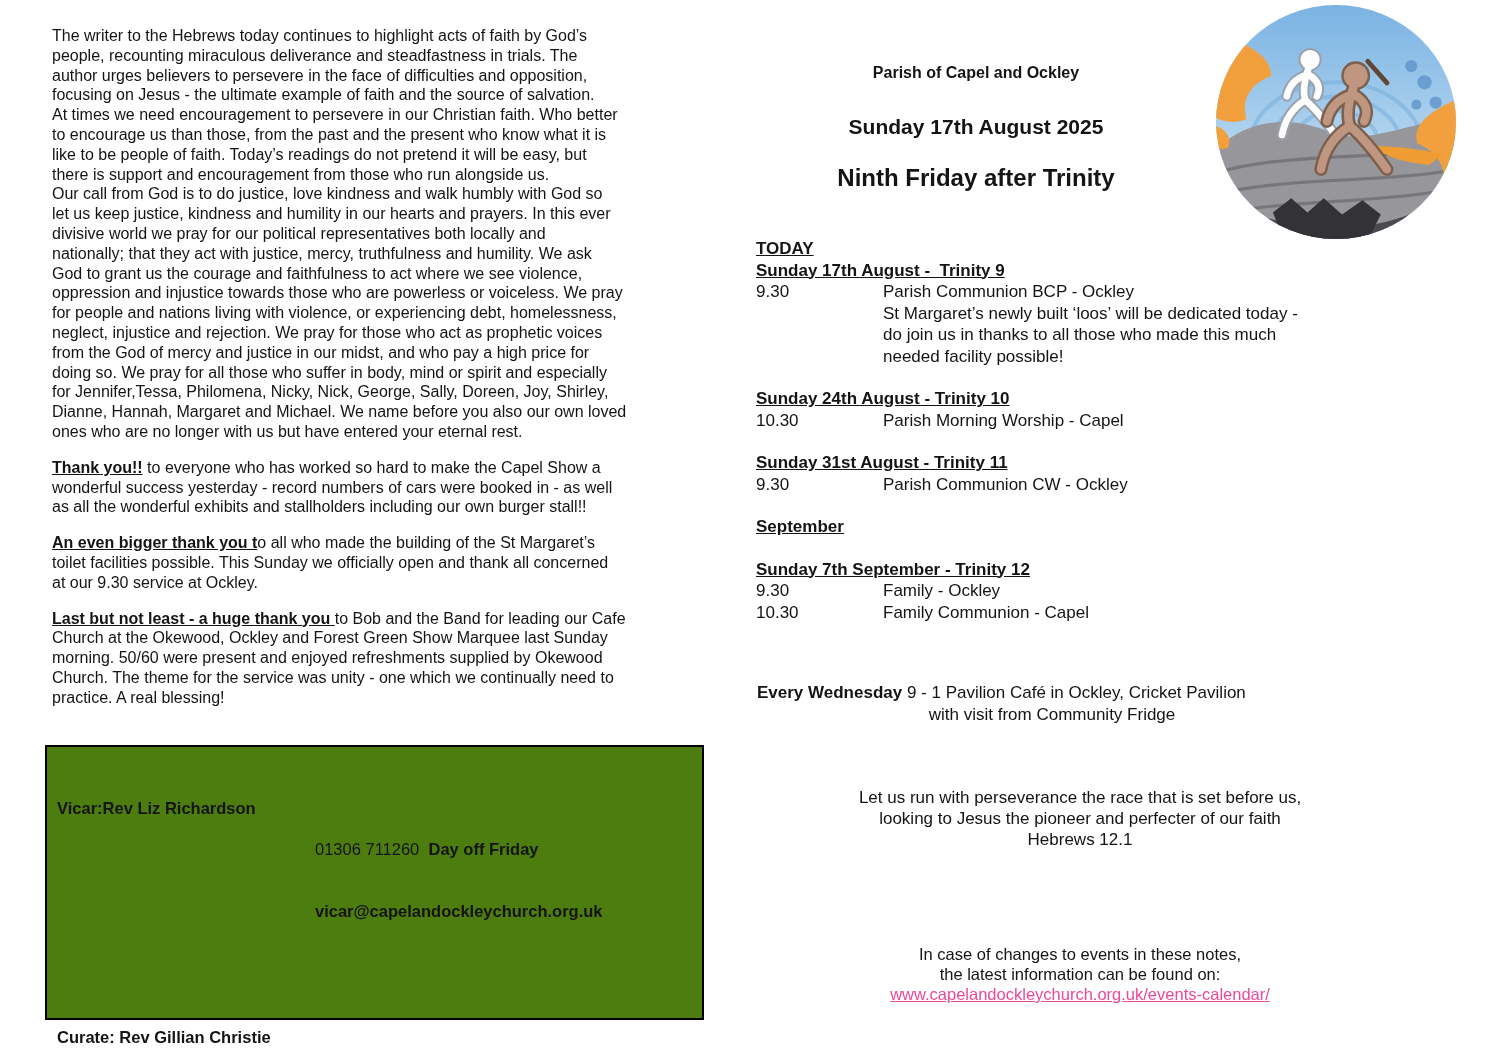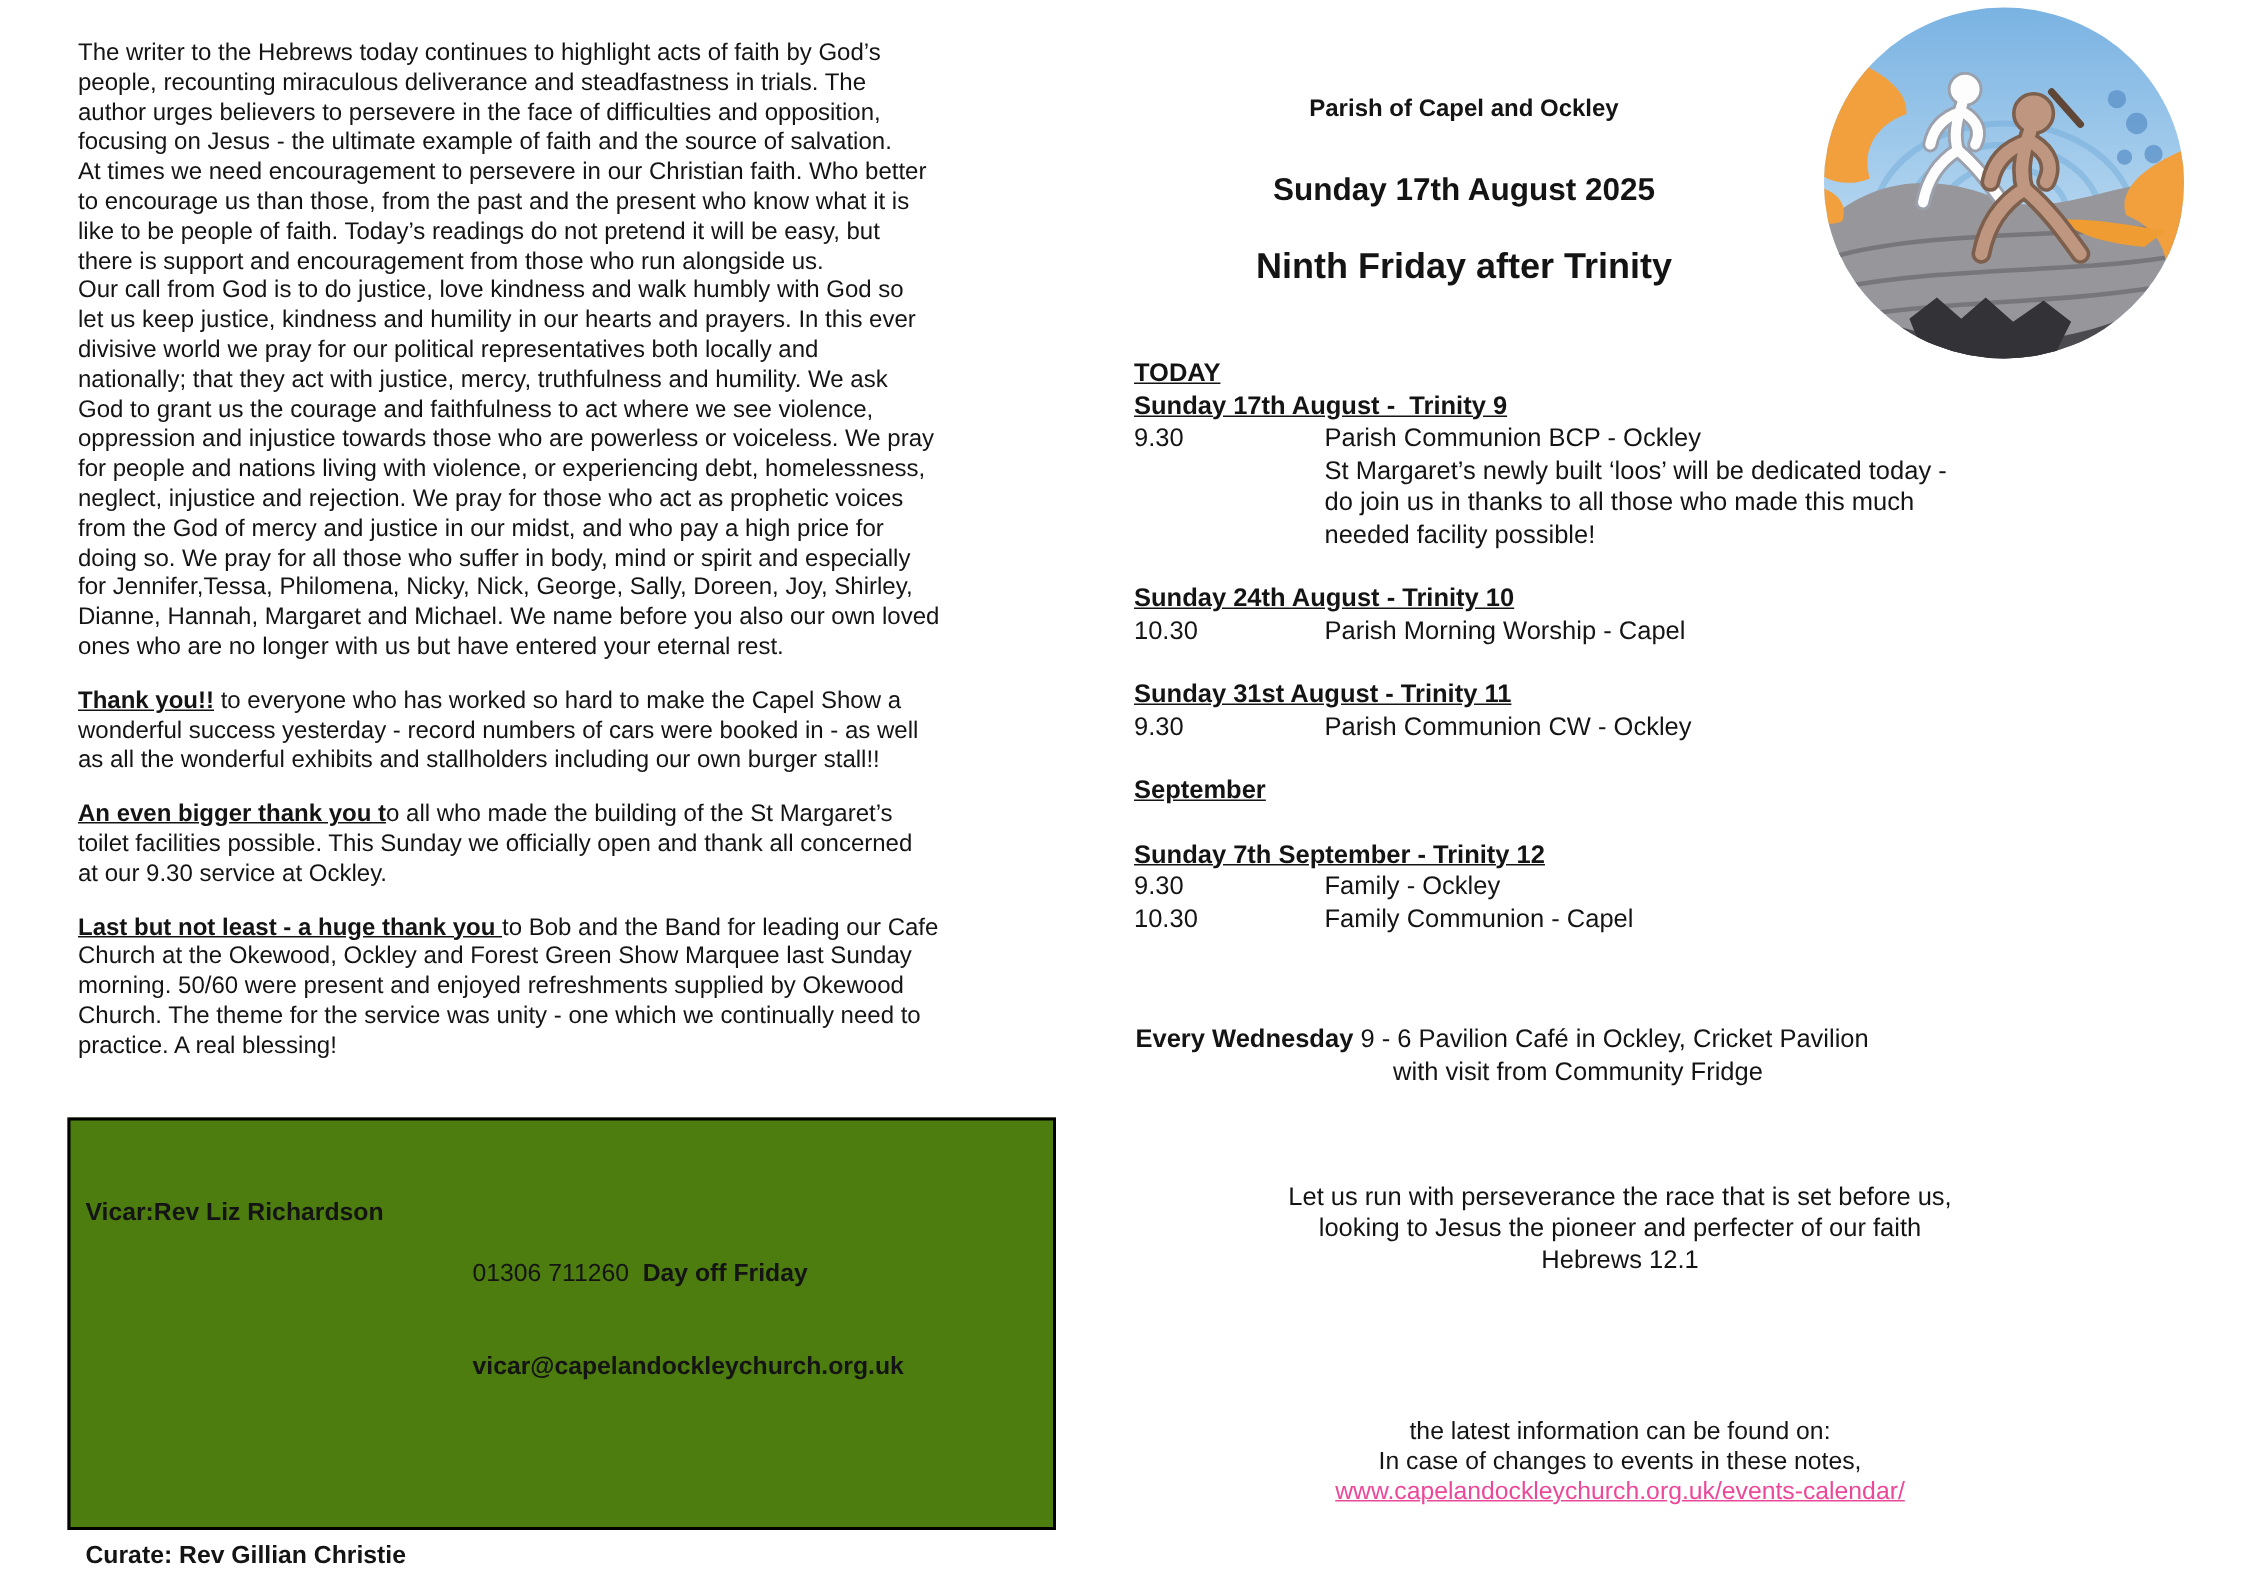--- a/index.html
+++ b/index.html
@@ -240,27 +240,27 @@
       <span class="s-desc">Family - Ockley</span>
     </div>
     <div class="s-row">
       <span class="s-time">10.30</span>
       <span class="s-desc">Family Communion - Capel</span>
     </div>
   </div>
 </div>
 
 <div class="wed">
-  <div><span class="b">Every Wednesday</span><span> 9 - 6 Pavilion Café in Ockley, Cricket Pavilion</span></div>
+  <div><span class="b">Every Wednesday</span><span> 9 - 1 Pavilion Café in Ockley, Cricket Pavilion</span></div>
   <div class="wed2">with visit from Community Fridge</div>
 </div>
 
 <div class="quote">
   <div>Let us run with perseverance the race that is set before us,</div>
   <div>looking to Jesus the pioneer and perfecter of our faith</div>
   <div class="quote-ref">Hebrews 12.1</div>
 </div>
 
 <div class="notes">
+  <div>In case of changes to events in these notes,</div>
   <div>the latest information can be found on:</div>
-  <div>In case of changes to events in these notes,</div>
   <a class="cal-link">www.capelandockleychurch.org.uk/events-calendar/</a>
 </div>
 
 </body></html>

